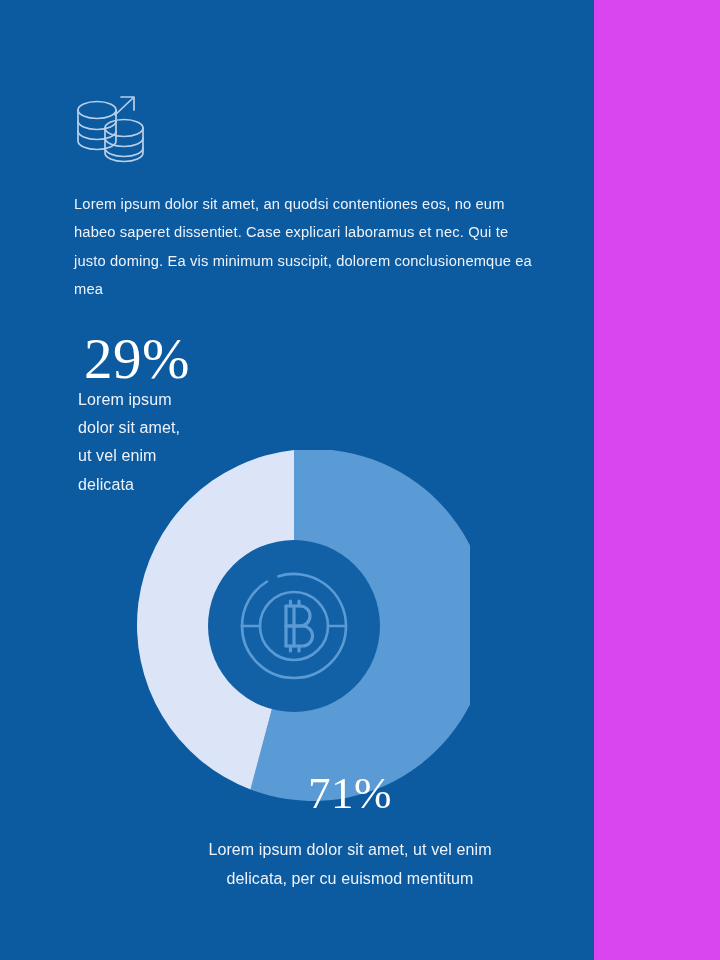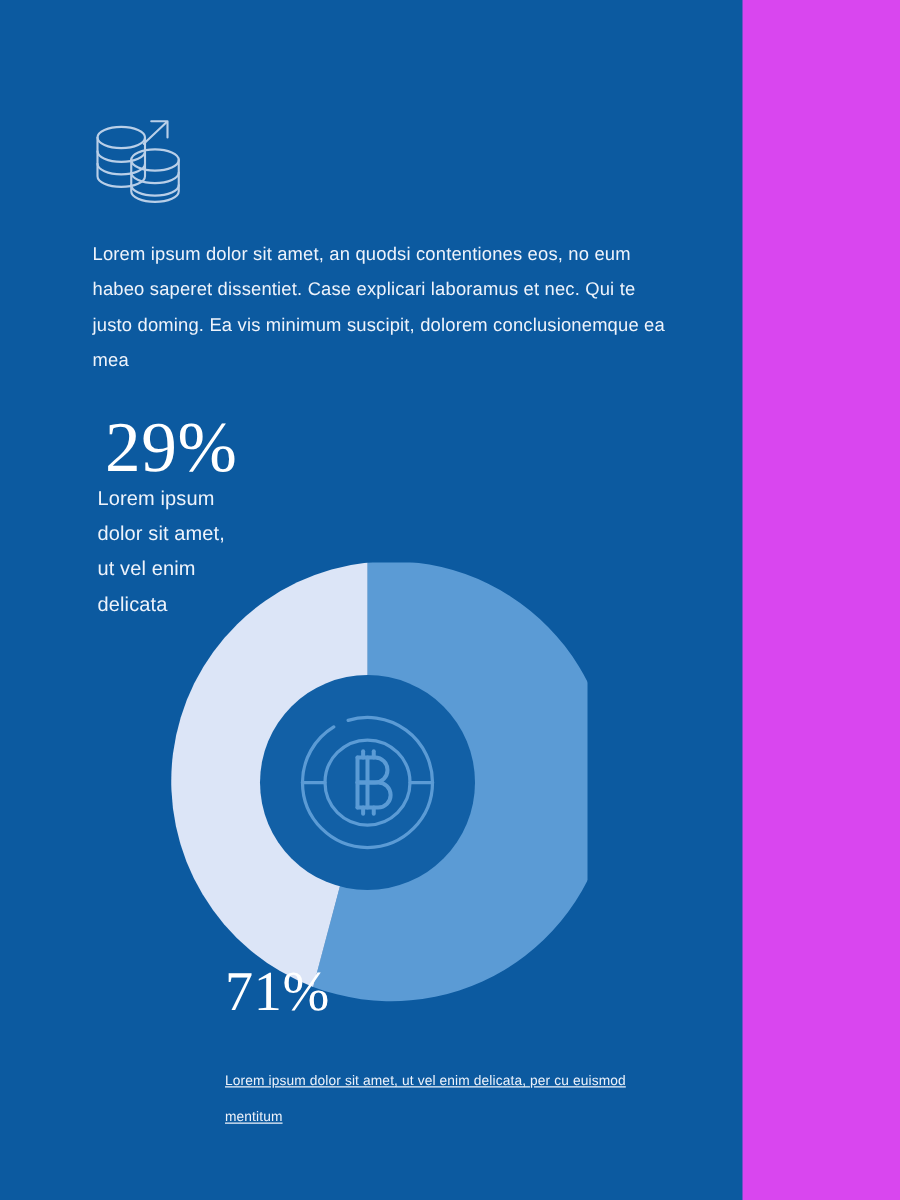--- a/index.html
+++ b/index.html
@@ -85,36 +85,35 @@
     height: 352px;
   }
   .donut-wrap svg { display: block; }
 
   
   .stat-bottom {
     position: absolute;
     left: 180px;
     top: 766px;
     width: 340px;
-    text-align: left;
+    text-align: center;
   }
   .stat-bottom .pct {
     font-family: "Liberation Serif", serif;
     font-size: 45px;
     line-height: 54px;
     color: #ffffff;
     letter-spacing: 0.5px;
   }
   .stat-bottom .caption {
-    margin-top: 31px;
+    margin-top: 16px;
     color: #eef3fb;
-    font-size: 11px;
+    font-size: 16px;
     line-height: 28.6px;
     letter-spacing: 0.1px;
-    text-decoration: underline;
   }
 </style>
 </head>
 <body>
 
 <div class="page">
 
   <div class="blue-panel"></div>
 
   <div class="coin-icon">

